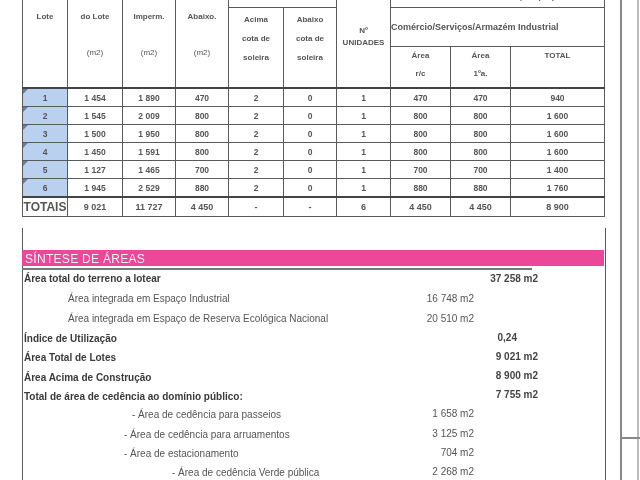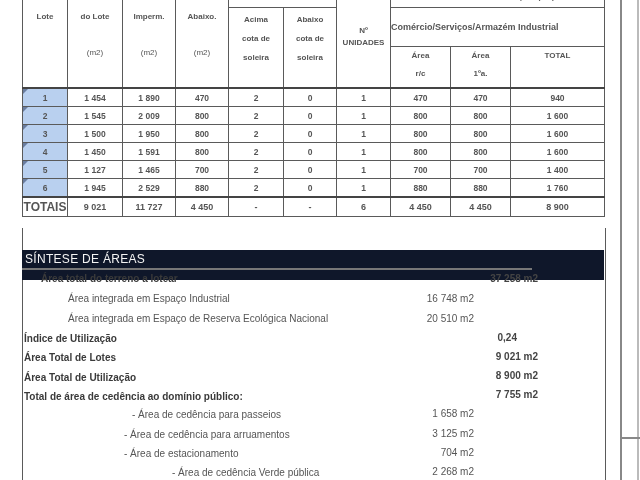--- a/index.html
+++ b/index.html
@@ -22,22 +22,22 @@
     content:""; position:absolute; left:0; top:0; width:0; height:0;
     border-top:5px solid #6a7da0; border-right:5px solid transparent;
   }
   tr.totals td { height:18px; border-top:2.5px solid #444; font-size:9px; }
   tr.first td { border-top:2.5px solid #444; }
   .summary-box {
     position:absolute; left:22px; top:228px; width:582px; height:260px;
     border-left:1.5px solid #5a5a5a; border-right:1.5px solid #5a5a5a;
   }
   .section-bar {
-    position:absolute; left:22px; top:250px; width:582px; height:30px;
-    background:#0f172a; color:#f4f4f4; font-size:12px; line-height:18px;
+    position:absolute; left:22px; top:250px; width:582px; height:16px;
+    background:#ec4899; color:#f4f4f4; font-size:12px; line-height:18px;
     padding-left:3px; box-sizing:border-box; letter-spacing:0.3px;
   }
   .section-underline { position:absolute; left:22px; top:268px; width:510px; height:1.5px; background:#777; }
   .srow { position:absolute; font-size:10px; white-space:nowrap; }
   .bold { font-weight:bold; color:#3a3a3a; }
   .sub { color:#555; }
   .val-bold { position:absolute; font-weight:bold; font-size:10px; color:#444; text-align:right; width:80px; }
   .val-sub { position:absolute; font-size:10px; color:#555; text-align:right; width:80px; }
   .vline { position:absolute; background:#888; width:1.5px; }
   .hline { position:absolute; background:#888; height:1.5px; }
@@ -195,36 +195,36 @@
     <td>4 450</td>
     <td>8 900</td>
   </tr>
 </tbody>
   </table>
 
 <div class="summary-box"></div>
 <div class="section-bar">SÍNTESE DE ÁREAS</div>
 <div class="section-underline"></div>
 
-<div class="srow bold" style="left:24px;top:273px;padding-left:17px;">Área total do terreno a lotear</div>
+<div class="srow bold" style="left:24px;top:273px;">Área total do terreno a lotear</div>
 <div class="val-bold" style="left:458px;top:273px;">37 258 m2</div>
 
 <div class="srow sub" style="left:68px;top:293px;">Área integrada em Espaço Industrial</div>
 <div class="val-sub" style="left:394px;top:293px;">16 748 m2</div>
 
 <div class="srow sub" style="left:68px;top:313px;">Área integrada em Espaço de Reserva Ecológica Nacional</div>
 <div class="val-sub" style="left:394px;top:313px;">20 510 m2</div>
 
 <div class="srow bold" style="left:24px;top:333px;">Índice de Utilização</div>
 <div class="val-bold" style="left:437px;top:332px;">0,24</div>
 
 <div class="srow bold" style="left:24px;top:352px;">Área Total de Lotes</div>
 <div class="val-bold" style="left:458px;top:351px;">9 021 m2</div>
 
-<div class="srow bold" style="left:24px;top:372px;">Área Total de Utilização</div>
+<div class="srow bold" style="left:24px;top:372px;">Área Acima de Construção</div>
 <div class="val-bold" style="left:458px;top:370px;">8 900 m2</div>
 
 <div class="srow bold" style="left:24px;top:391px;">Total de área de cedência ao domínio público:</div>
 <div class="val-bold" style="left:458px;top:389px;">7 755 m2</div>
 
 <div class="srow sub" style="left:132px;top:409px;">- Área de cedência para passeios</div>
 <div class="val-sub" style="left:394px;top:408px;">1 658 m2</div>
 
 <div class="srow sub" style="left:124px;top:429px;">- Área de cedência para arruamentos</div>
 <div class="val-sub" style="left:394px;top:428px;">3 125 m2</div>

